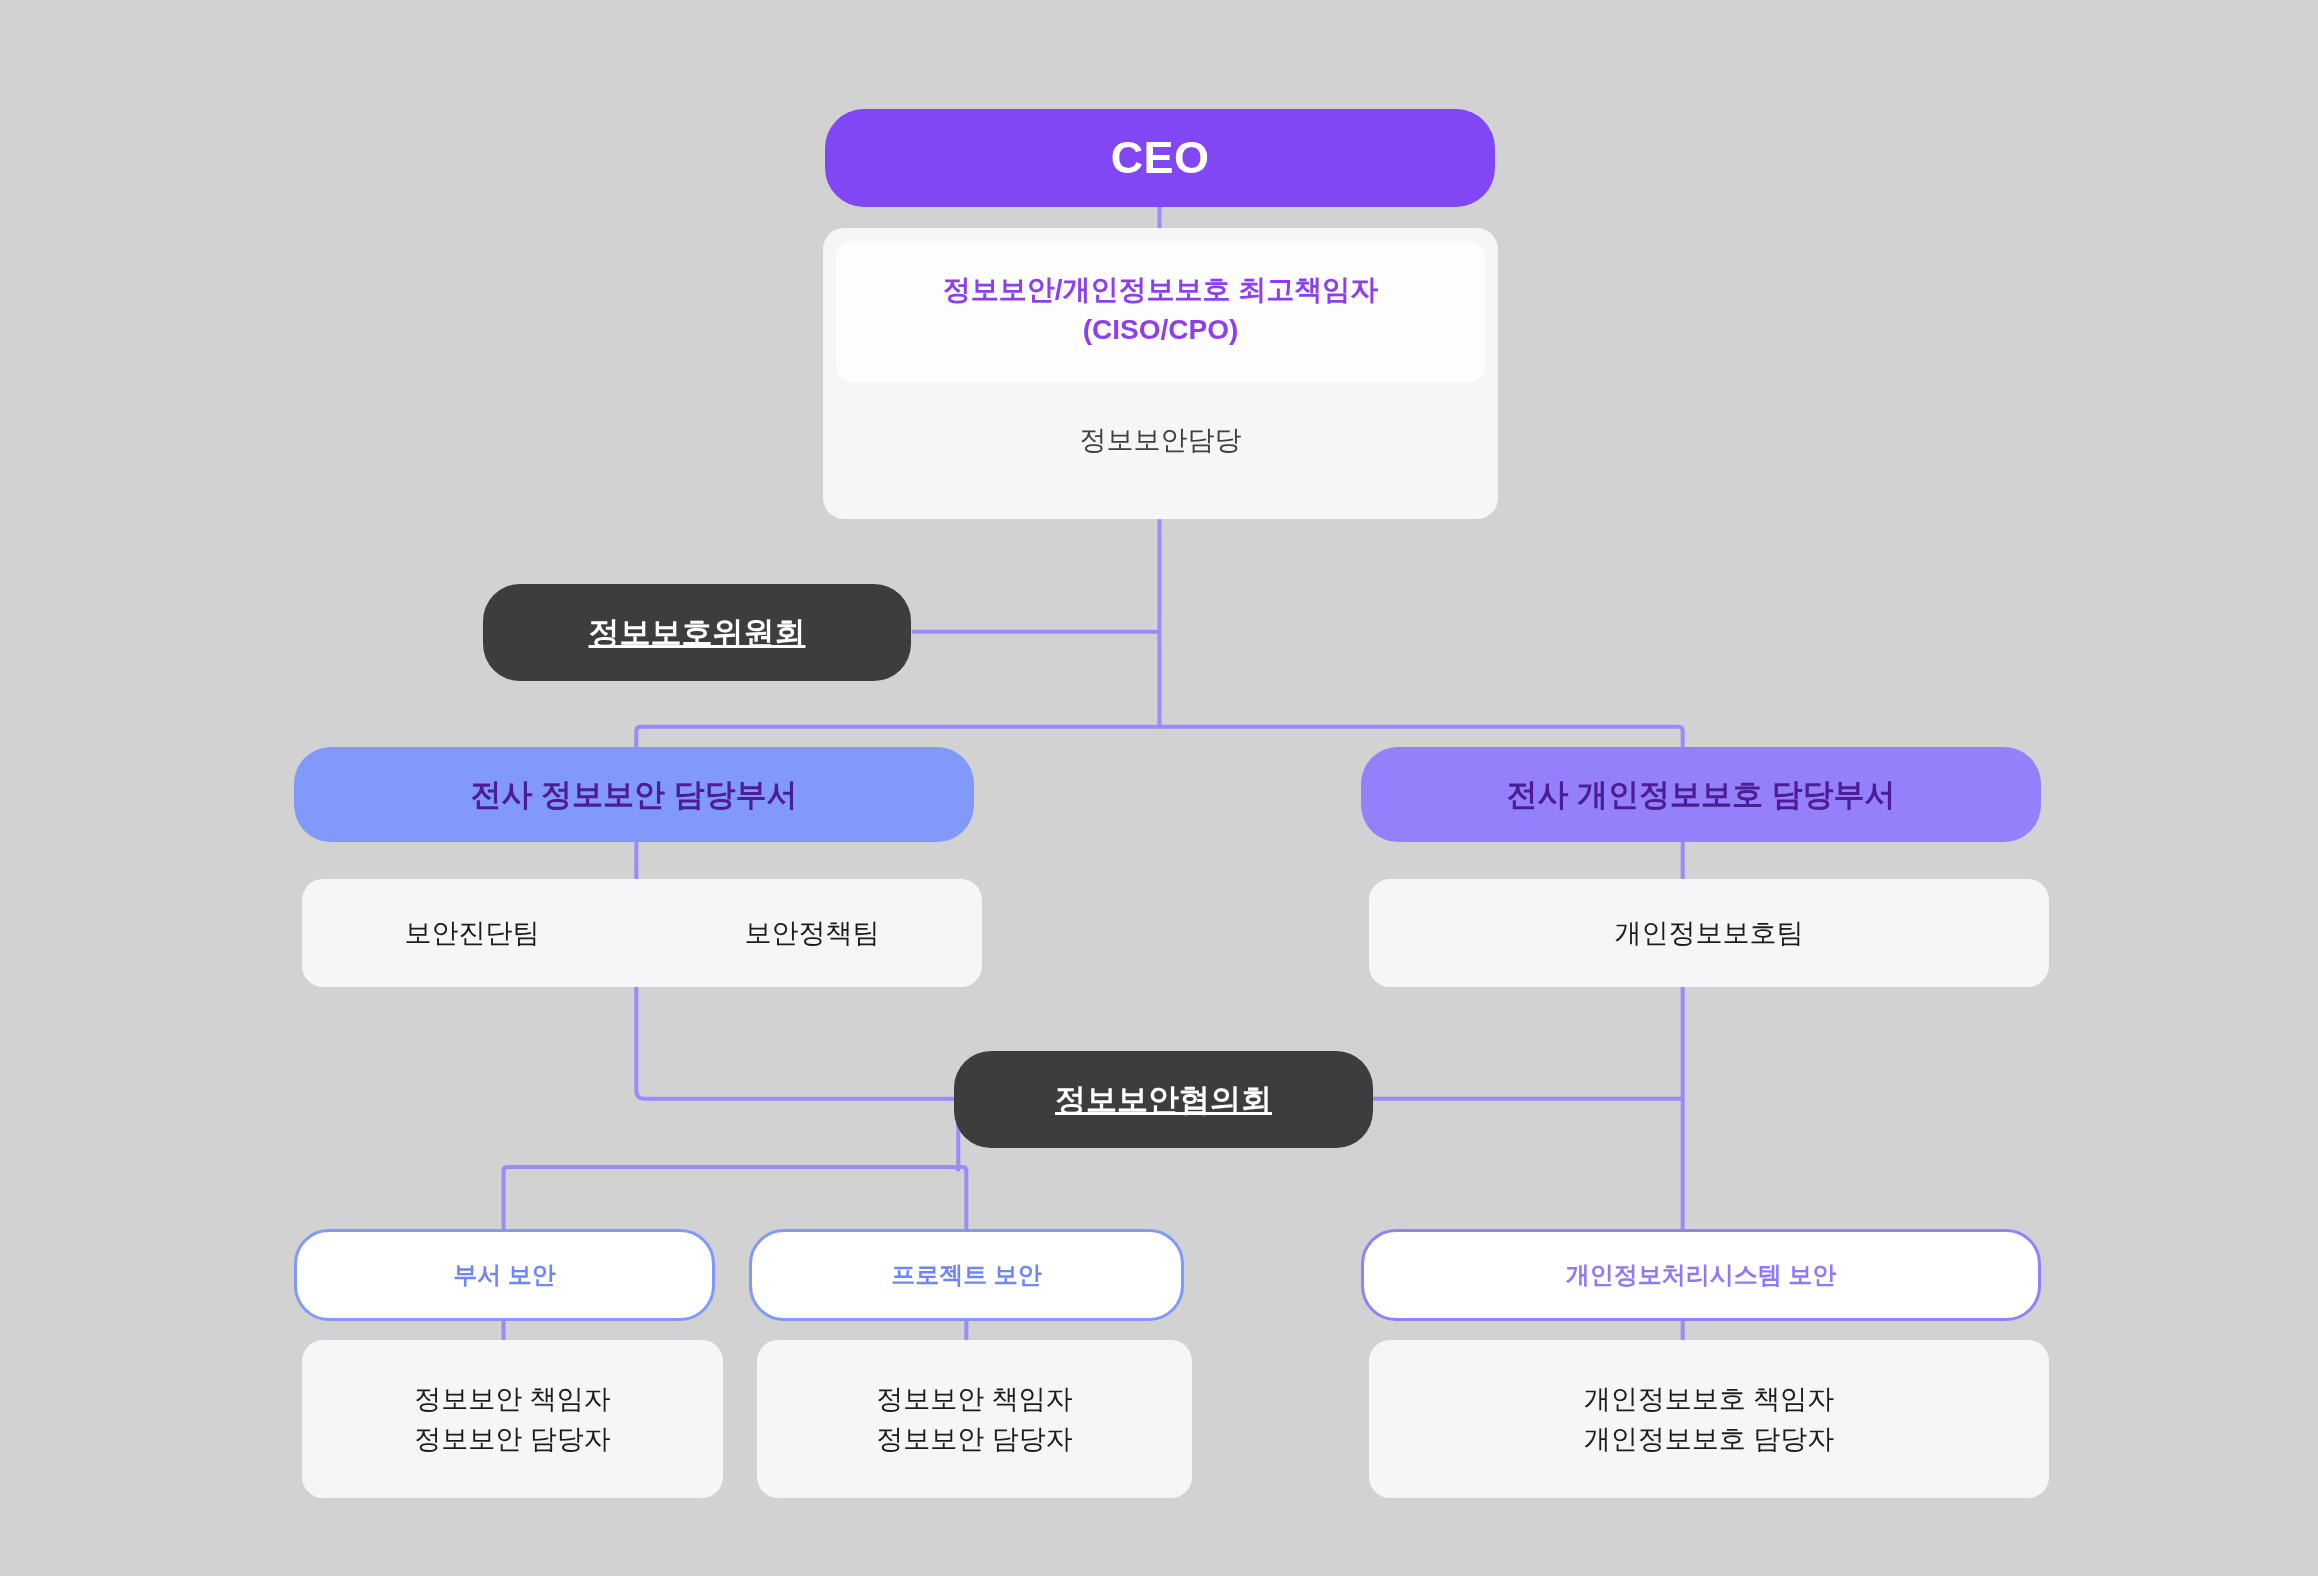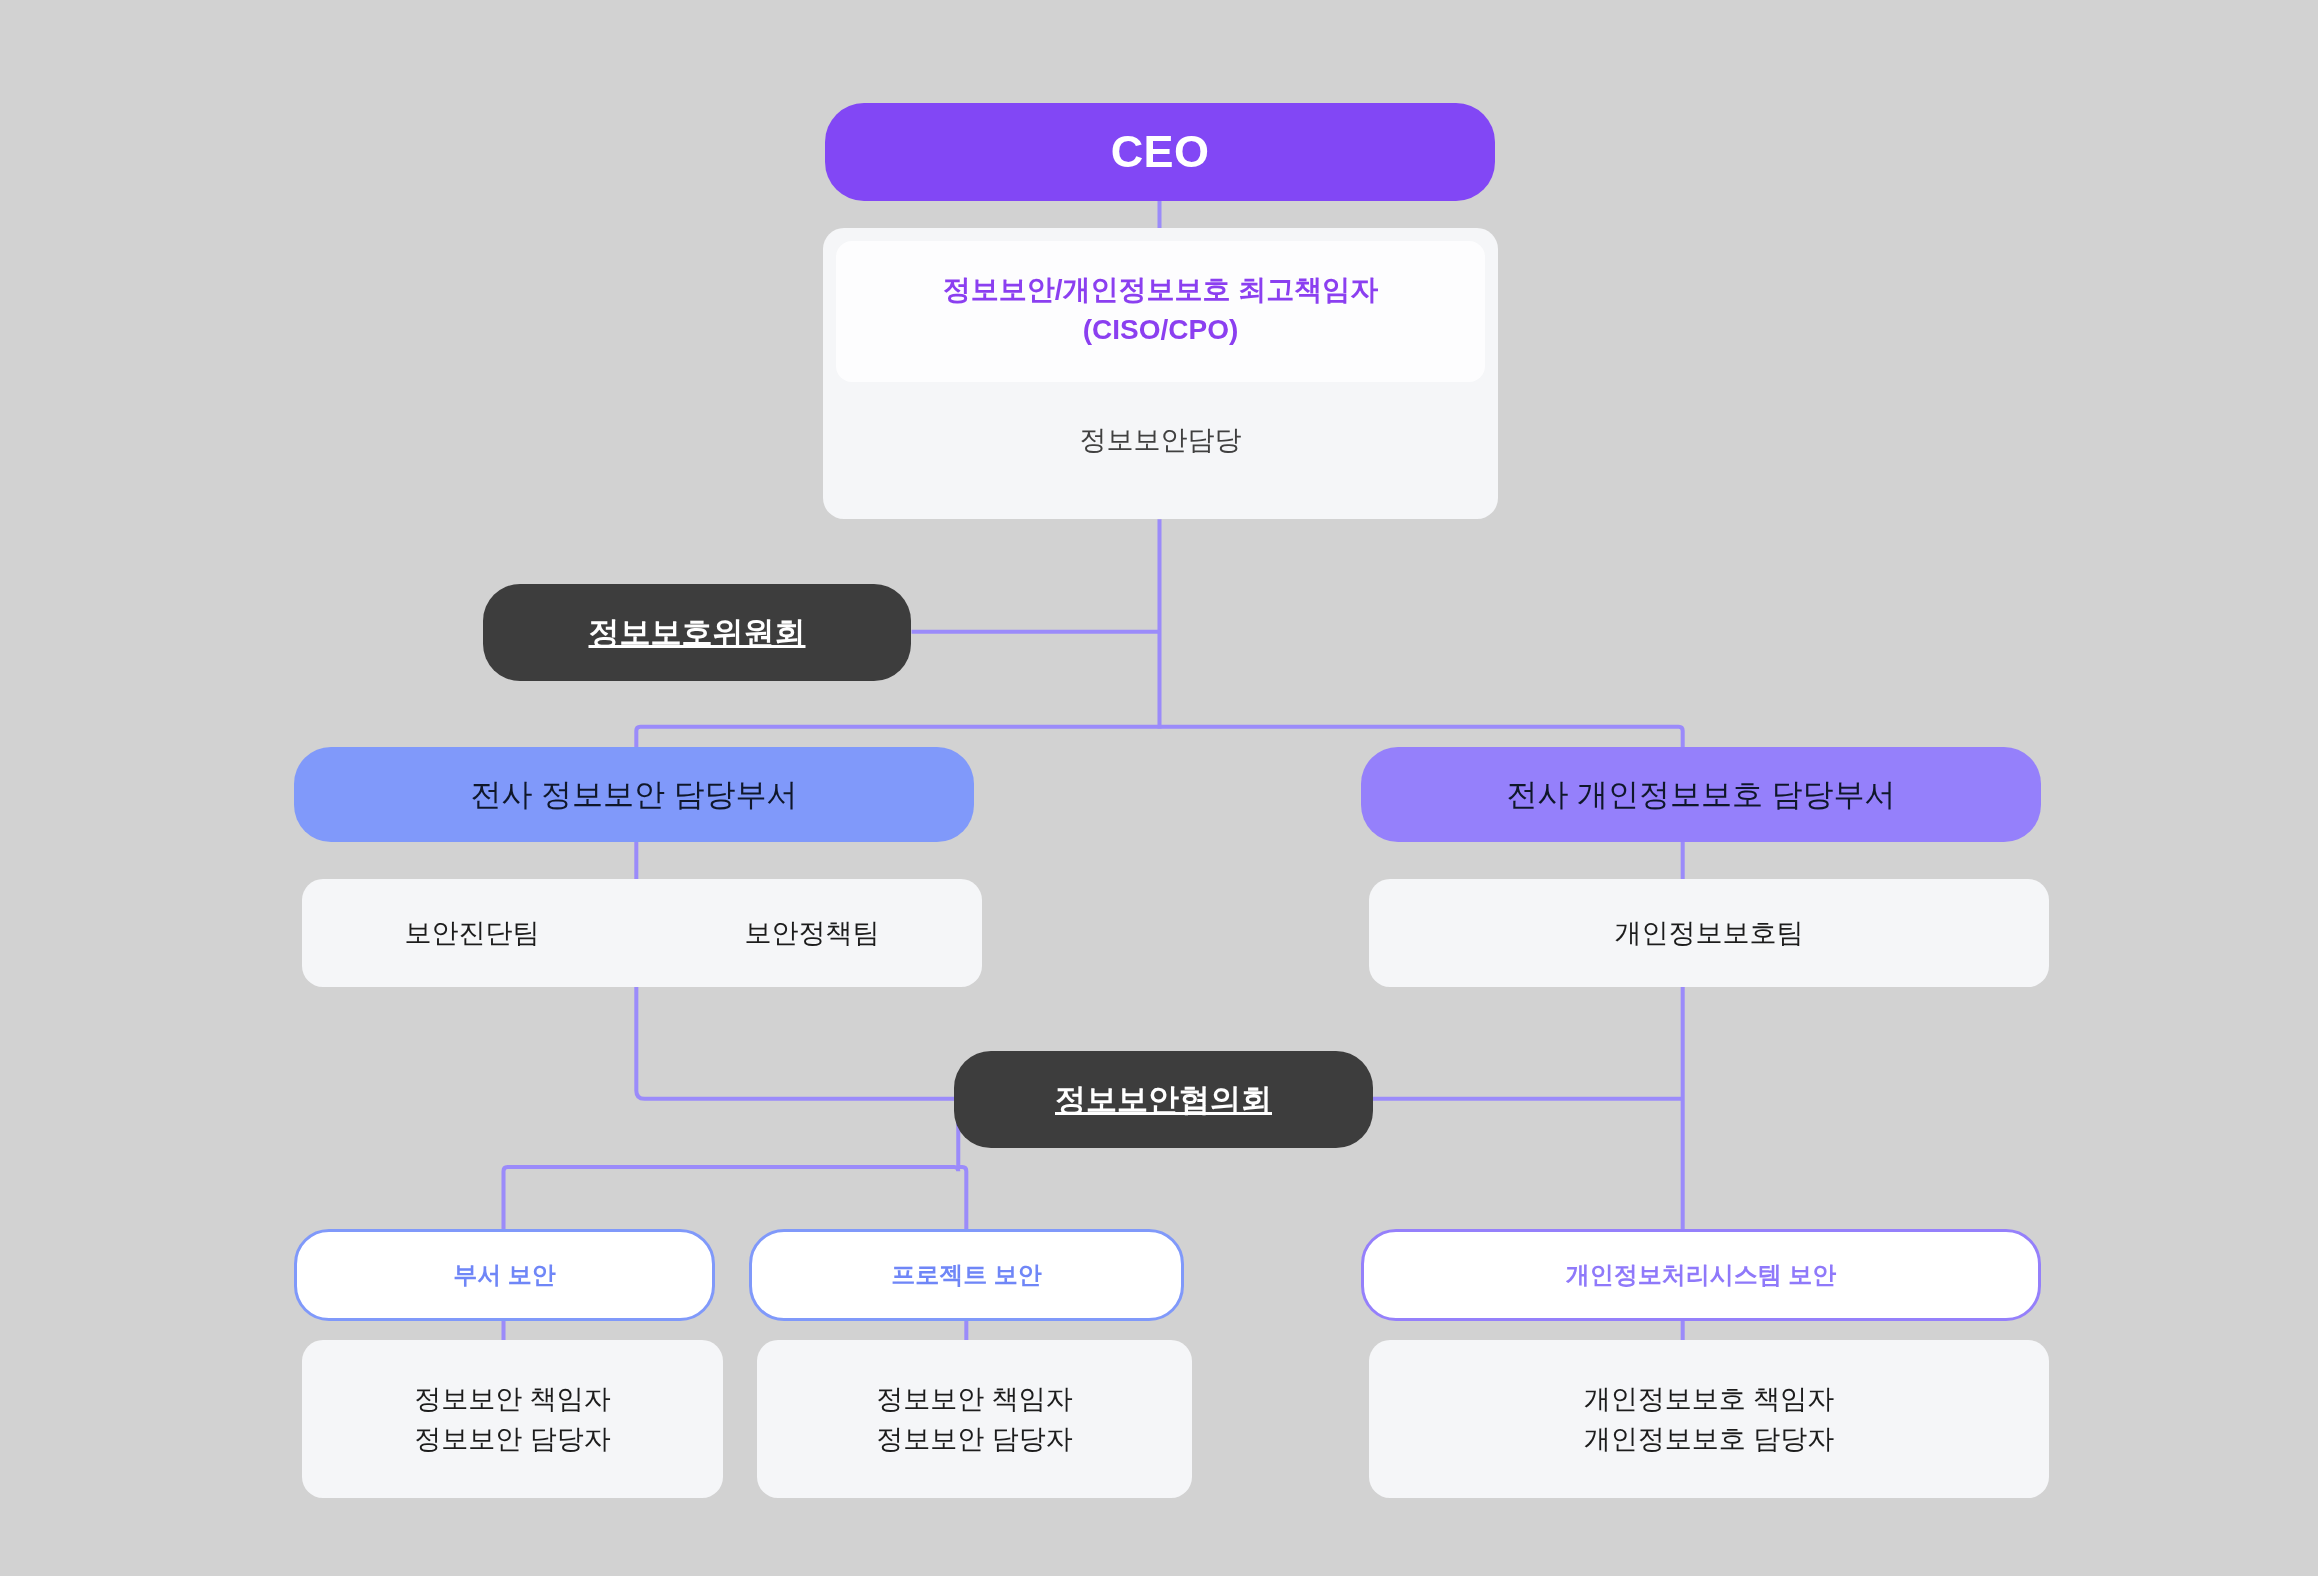--- a/index.html
+++ b/index.html
@@ -37,20 +37,21 @@
   }
 
   
   .pill-ceo {
     background: #8247f5;
     border-radius: 39px;
     color: #ffffff;
     font-size: 45px;
     font-weight: 700;
     letter-spacing: 0.4px;
+    margin-top: 6px;
   }
 
   
   .card {
     background: #f5f6f8;
     border-radius: 21px;
     flex-direction: column;
     color: #1c1c1c;
     font-size: 27px;
     font-weight: 400;
@@ -108,23 +109,23 @@
     color: #ffffff;
     font-size: 31px;
     font-weight: 700;
     z-index: 5;
     text-decoration: underline;
   }
 
   
   .pill-dept {
     border-radius: 37px;
-    color: #0f172a;
+    color: #4c1d95;
     font-size: 31px;
-    font-weight: 400;
+    font-weight: 700;
   }
   .pill-dept.blue  { background: #8099fa; }
   .pill-dept.purple{ background: #9580fb; }
 
   
   .pill-outline {
     background: #ffffff;
     border-radius: 35px;
     font-size: 24px;
     font-weight: 700;

